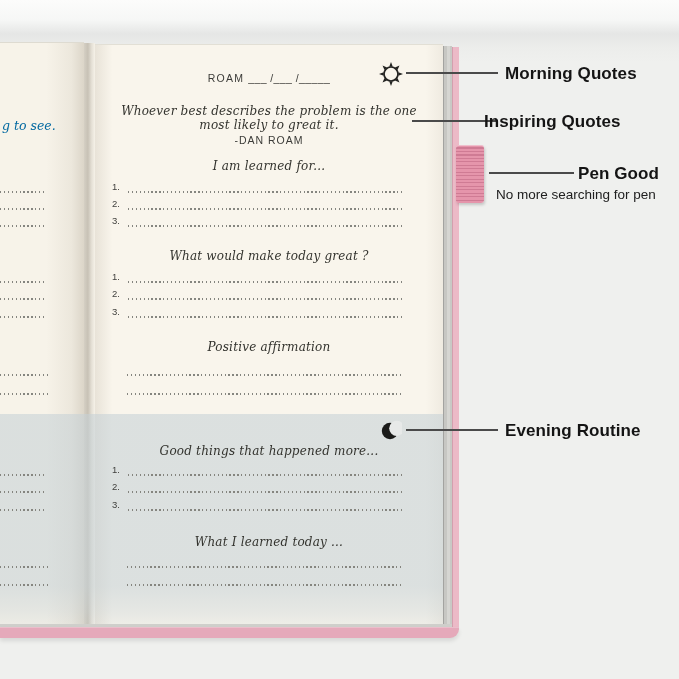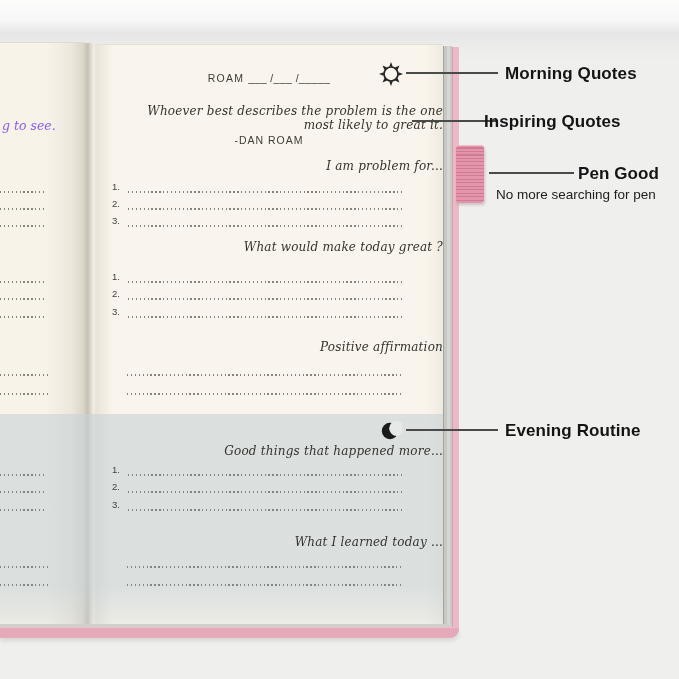--- a/index.html
+++ b/index.html
@@ -47,34 +47,34 @@
   }
   .pen-loop{
     left:456px;top:145px;width:28px;height:58px;
     background:repeating-linear-gradient(180deg,var(--pen-loop-pink,#e595ab) 0 2.1px,var(--pen-loop-stripe,#cf7b94) 2.1px 3.5px);
     border-radius:3px;
     box-shadow:inset 0 1px 0 rgba(255,255,255,.4),1px 2px 3px rgba(0,0,0,.18);
   }
 
   
   .rtext{left:95px;width:348px;text-align:center;color:#34342f;}
-  .serif-it{font:italic 12px/14px "DejaVu Serif", serif;letter-spacing:.2px;color:#33332e;text-align:right;}
+  .serif-it{font:italic 12px/14px "DejaVu Serif", serif;letter-spacing:.2px;color:#33332e;}
   .date-line{font:10.5px/13px "Liberation Sans",sans-serif;letter-spacing:1.2px;color:#3c3c39;}
   .date-line .blanks{letter-spacing:.4px;}
   .author{font:10.5px/13px "Liberation Sans",sans-serif;letter-spacing:1px;color:#3b3b38;}
   .num{position:absolute;left:112px;font:9.5px/10px "Liberation Sans",sans-serif;color:#3f3f3c;}
   .dot{
     position:absolute;height:1.5px;
     background-image:repeating-linear-gradient(90deg,var(--dot-color,#85857f) 0 1.3px,rgba(0,0,0,0) 1.3px 3.9px);
   }
   .rdot{left:128px;width:274px;}
   .rfull{left:127px;width:277px;}
   .ldot{left:0;width:44px;}
   .ldotw{left:0;width:49px;}
-  .lp-text{left:2px;top:118px;font:italic 12.5px/15px "DejaVu Serif",serif;color:#8b5cf6;}
+  .lp-text{left:2px;top:118px;font:italic 12.5px/15px "DejaVu Serif",serif;color:#0369a1;}
 
   
   .c-line{position:absolute;height:1.6px;background:var(--callout-line,#4a4a4a);}
   .c-label{position:absolute;font:700 17px/21px "Liberation Sans",sans-serif;color:var(--label-ink,#141414);letter-spacing:.1px;white-space:nowrap;}
   .c-sub{position:absolute;font:400 13.5px/16px "Liberation Sans",sans-serif;color:#202020;white-space:nowrap;margin-left:8px;}
   .icon{position:absolute;}
 </style>
 </head>
 <body>
 
@@ -110,29 +110,29 @@
     <polygon points="6.5,6.5 8.5,11.1 11.1,8.5"></polygon>
     <polygon points="15,3 13.2,7.7 16.8,7.7"></polygon>
     <polygon points="23.5,6.5 18.9,8.5 21.5,11.1"></polygon>
   </g>
 </svg>
 
 <div class="abs rtext serif-it" style="top:104px">Whoever best describes the problem is the one</div>
 <div class="abs rtext serif-it" style="top:118px">most likely to great it.</div>
 <div class="abs rtext author" style="top:134px">-DAN ROAM</div>
 
-<div class="abs rtext serif-it" style="top:159px">I am problem for...</div>
+<div class="abs rtext serif-it" style="top:159px">I am learned for...</div>
 <span class="num" style="top:182px">1.</span>
 <div class="dot rdot" style="top:191px"></div>
 <span class="num" style="top:199px">2.</span>
 <div class="dot rdot" style="top:208px"></div>
 <span class="num" style="top:216px">3.</span>
 <div class="dot rdot" style="top:225px"></div>
 
-<div class="abs rtext serif-it" style="top:240px">What would make today great ?</div>
+<div class="abs rtext serif-it" style="top:249px">What would make today great ?</div>
 <span class="num" style="top:272px">1.</span>
 <div class="dot rdot" style="top:281px"></div>
 <span class="num" style="top:289px">2.</span>
 <div class="dot rdot" style="top:298px"></div>
 <span class="num" style="top:307px">3.</span>
 <div class="dot rdot" style="top:316px"></div>
 
 <div class="abs rtext serif-it" style="top:340px">Positive affirmation</div>
 <div class="dot rfull" style="top:374px"></div>
 <div class="dot rfull" style="top:393px"></div>

